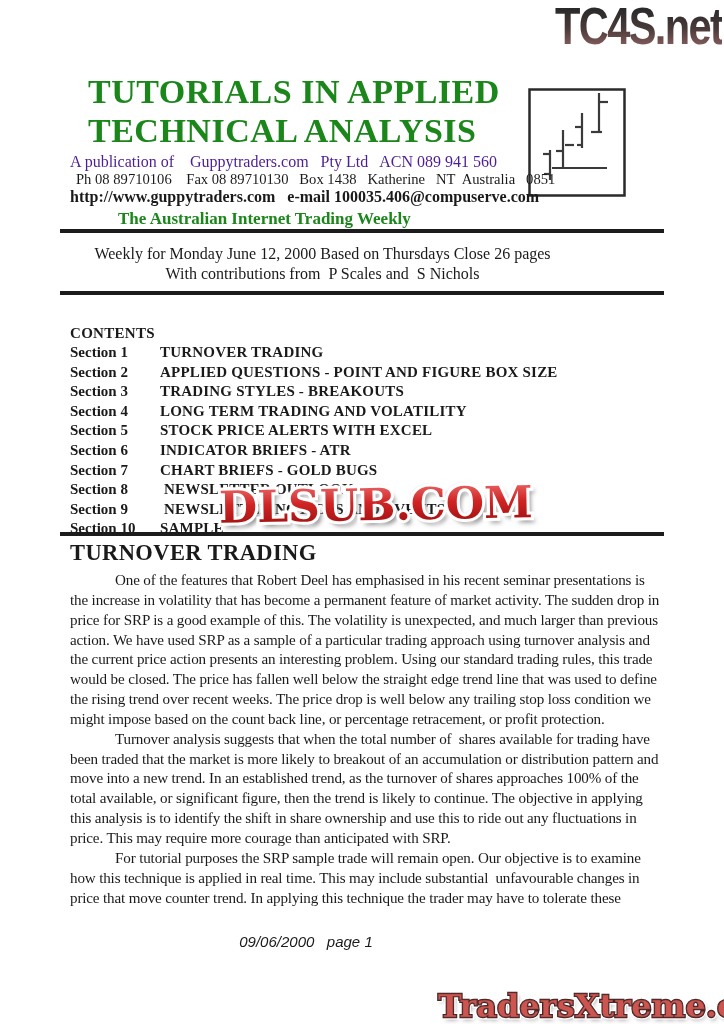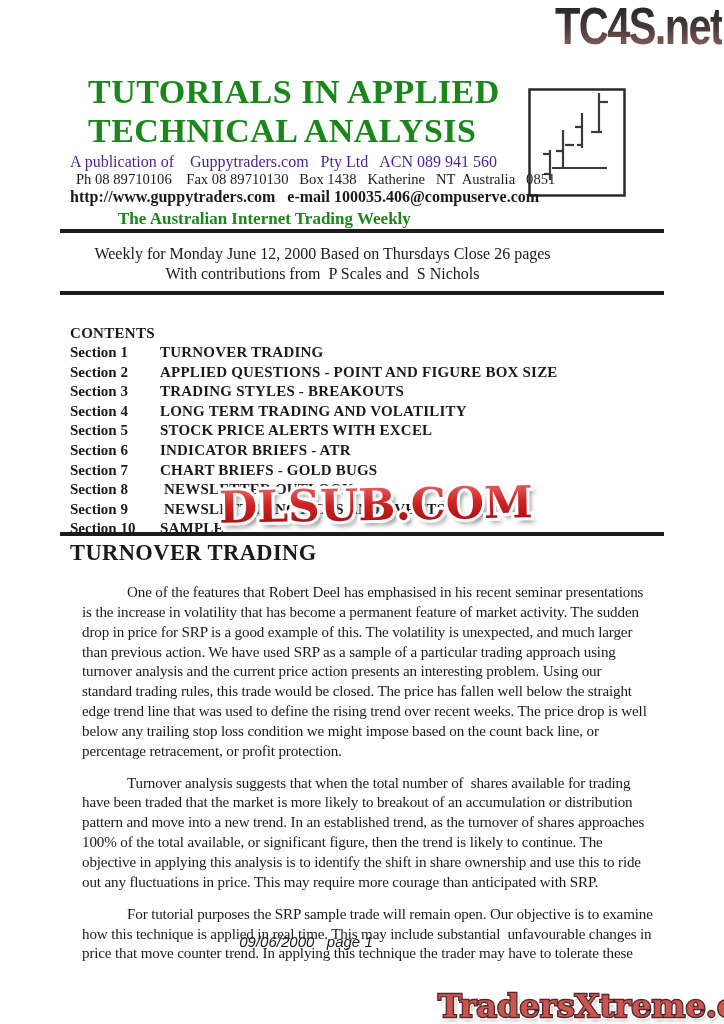--- a/index.html
+++ b/index.html
@@ -39,21 +39,21 @@
   
   .contents { left:70px; top:303px; font-weight:bold; font-size:15px;margin-top:20px; }
   .contents-heading { line-height:20px; letter-spacing:0.3px; }
   .toc-row { display:flex; line-height:19.6px; }
   .toc-label { width:90px; flex:0 0 90px; white-space:pre; }
   .toc-title { white-space:pre; letter-spacing:0.2px; }
 
   
   .article-heading { left:70px; top:540px; font-size:22.5px; font-weight:bold; letter-spacing:0.4px; white-space:pre; }
   .bodytext { left:70px; top:571px; width:596px; font-size:15.1px; line-height:19.85px; letter-spacing:-0.15px; }
-  .bodytext p { margin:12px; text-indent:45px; white-space:pre-wrap; }
+  .bodytext p { margin:0; text-indent:45px; white-space:pre-wrap; }
 
   .footer-line {
     left:0; top:933px; width:612px; text-align:center;
     font-family:"Liberation Sans", sans-serif; font-style:italic; font-size:15px; white-space:pre;
   }
 
   
   .wm-stack { line-height:1; }
   .wm-layer { position:absolute; left:0; top:0; white-space:nowrap; }
   .wm-layer.base { position:relative; }

